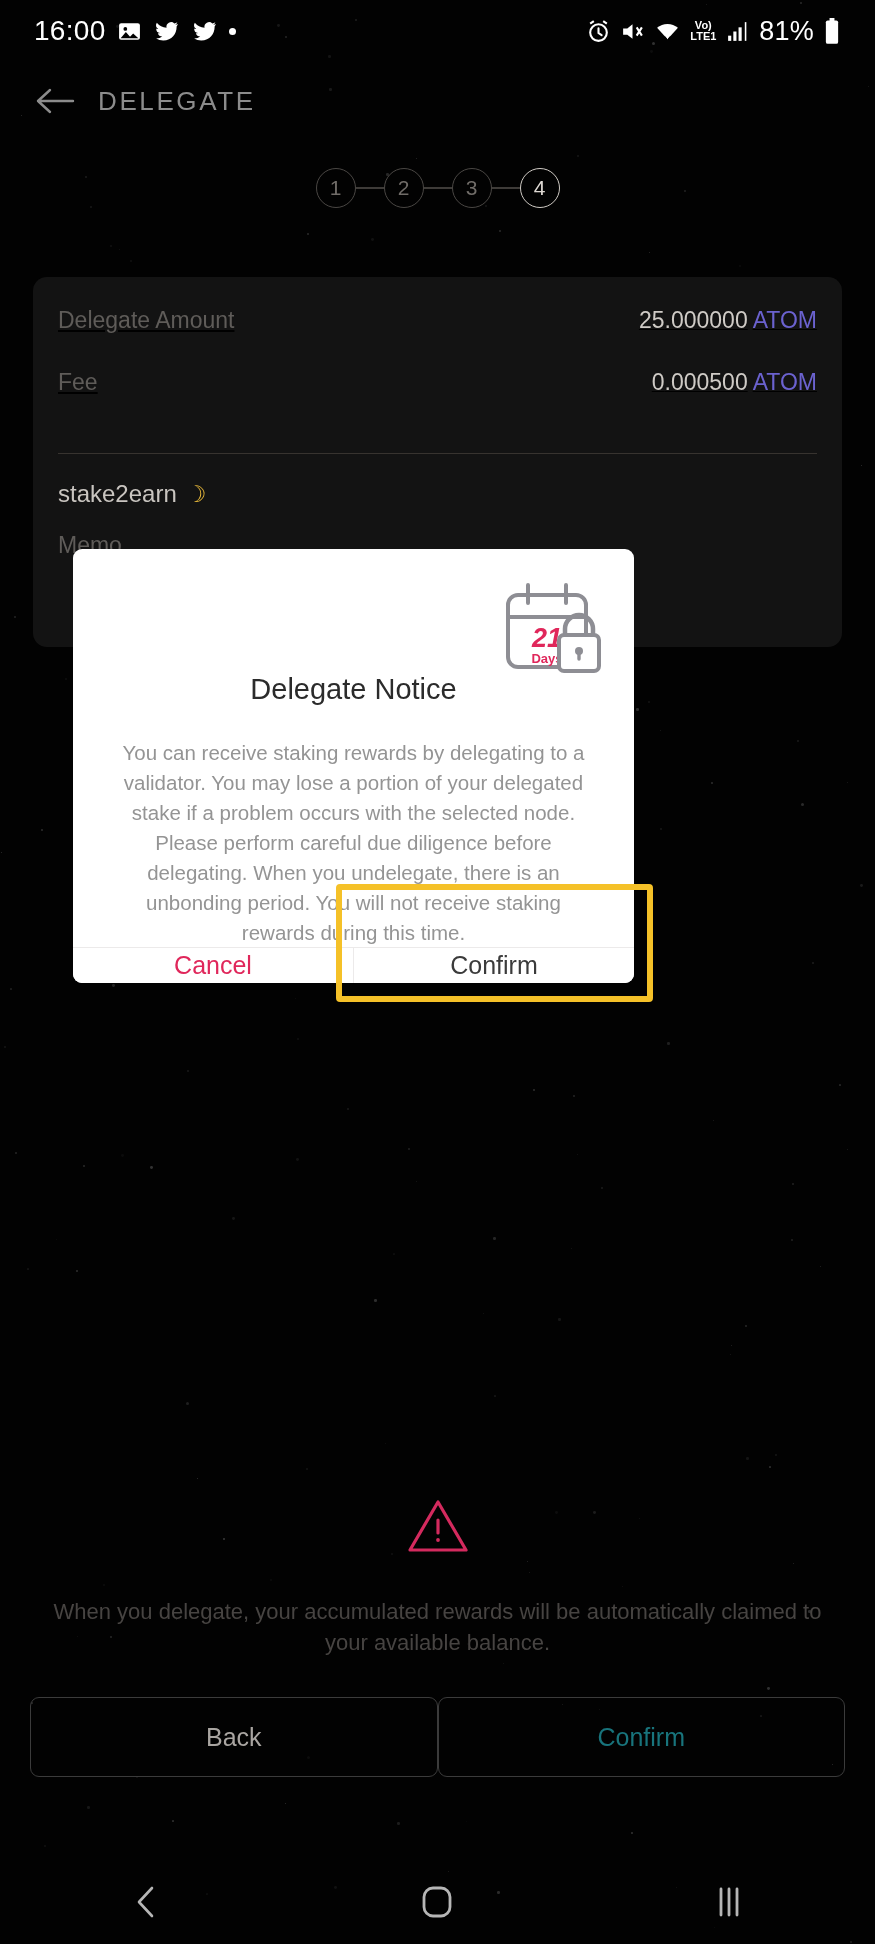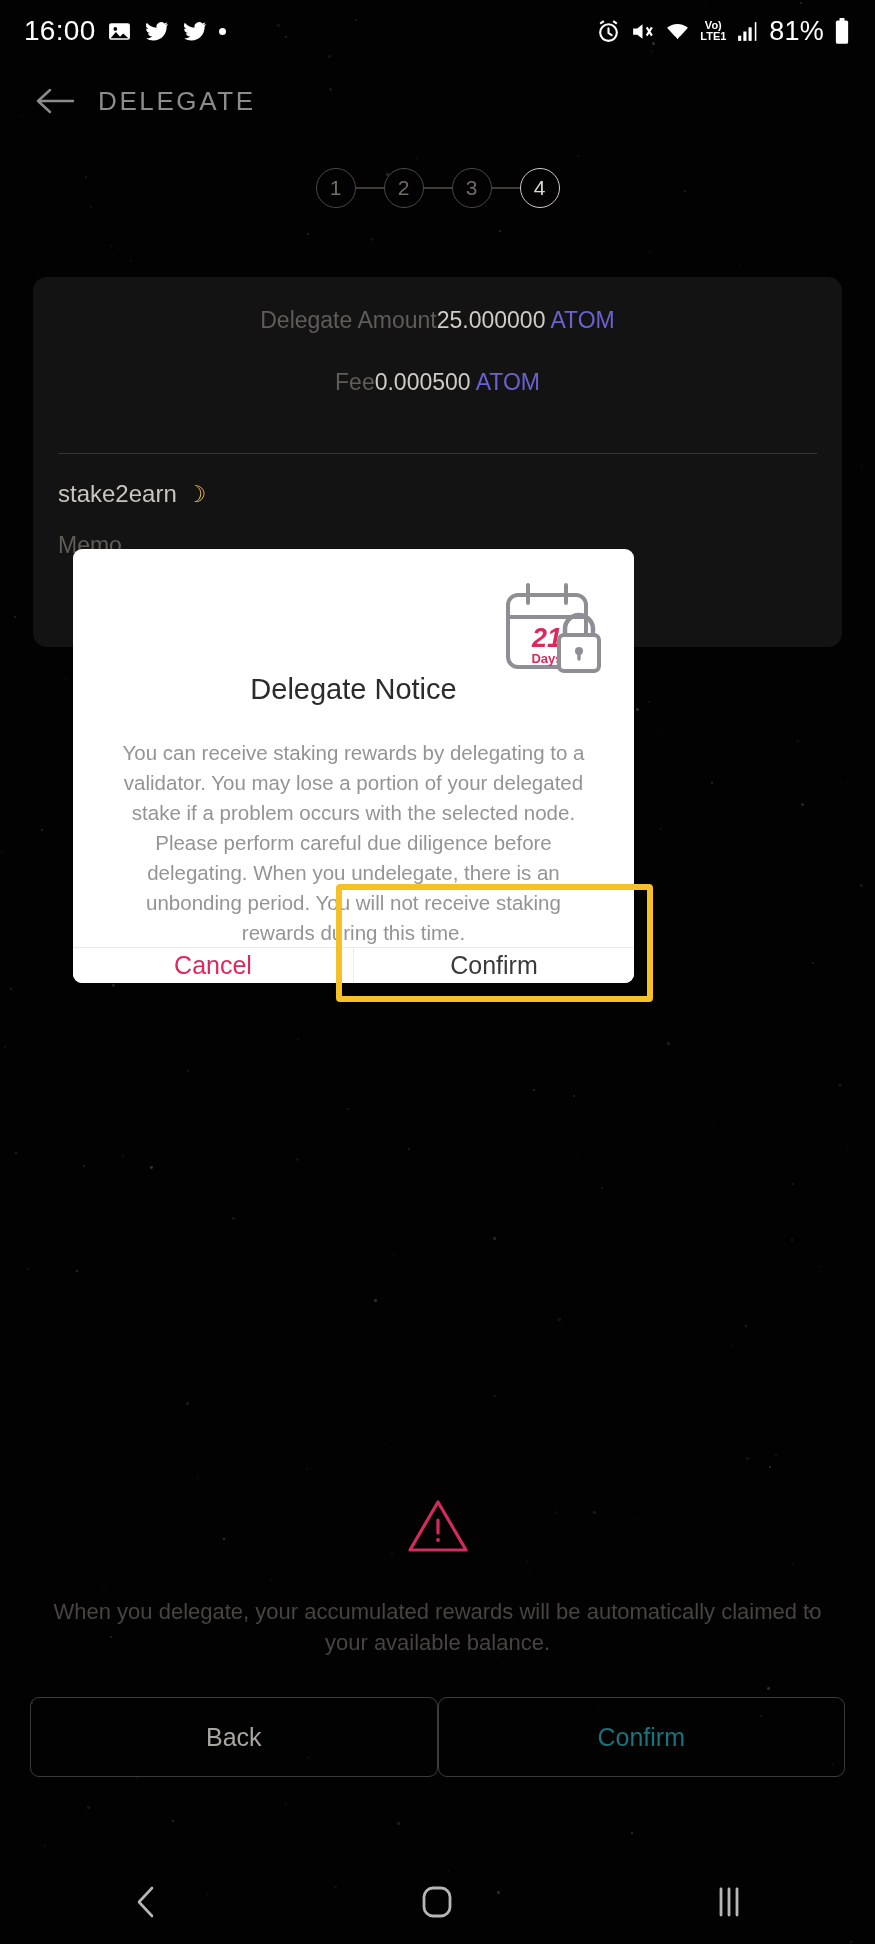--- a/index.html
+++ b/index.html
@@ -20,21 +20,21 @@
   #stars i {
     position:absolute; border-radius:50%;
     background:#ffffff; opacity:.14;
     width:2px; height:2px;
   }
 
   
   #statusbar {
     position:absolute; top:0; left:0; right:0; height:62px;
     display:flex; align-items:center; justify-content:space-between;
-    padding:0 24px; color:#fff;
+    padding:0 34px; color:#fff;
   }
   .sb-left { display:flex; align-items:center; gap:11px; }
   .sb-right { display:flex; align-items:center; gap:9px; }
   .sb-time { font-size:28px; font-weight:400; letter-spacing:.3px; }
   .sb-ic { display:inline-flex; align-items:center; justify-content:center; }
   .sb-dot { width:7px; height:7px; border-radius:50%; background:#fff; display:inline-block; }
   .sb-batt-text { font-size:27px; letter-spacing:.2px; }
   .volte-stack { display:flex; flex-direction:column; align-items:center; line-height:1;
                  font-size:11px; font-weight:700; }
 
@@ -68,21 +68,21 @@
     position:absolute; top:220px; left:0; right:0; text-align:center;
     color:#8d8a86; font-size:25px;
   }
 
   
   #detail-card {
     position:absolute; left:33px; top:277px; width:809px; height:370px;
     background:#131313; border-radius:14px;
     padding:30px 25px 0 25px;
   }
-  .row { display:flex; align-items:baseline; justify-content:center; height:62px; }
+  .row { display:flex; align-items:baseline; justify-content:space-between; height:62px;text-decoration:underline; }
   .row-label { color:#5f5c59; font-size:23px; }
   .val-num { color:#cfcbc6; font-size:23px; }
   .val-unit { color:#6b62cf; font-size:23px; margin-left:5px; }
   .divider { height:1px; background:#37332f; margin:22px 0 26px 0; }
   .block-label { color:#5f5c59; font-size:23px; margin-bottom:26px; }
   .block-value { color:#c9c5c0; font-size:24px; display:flex; align-items:center; gap:9px; }
   .moon { color:#e8b93a; font-size:23px; }
   .memo-label { color:#5f5c59; font-size:23px; margin-top:24px; }
 
   

